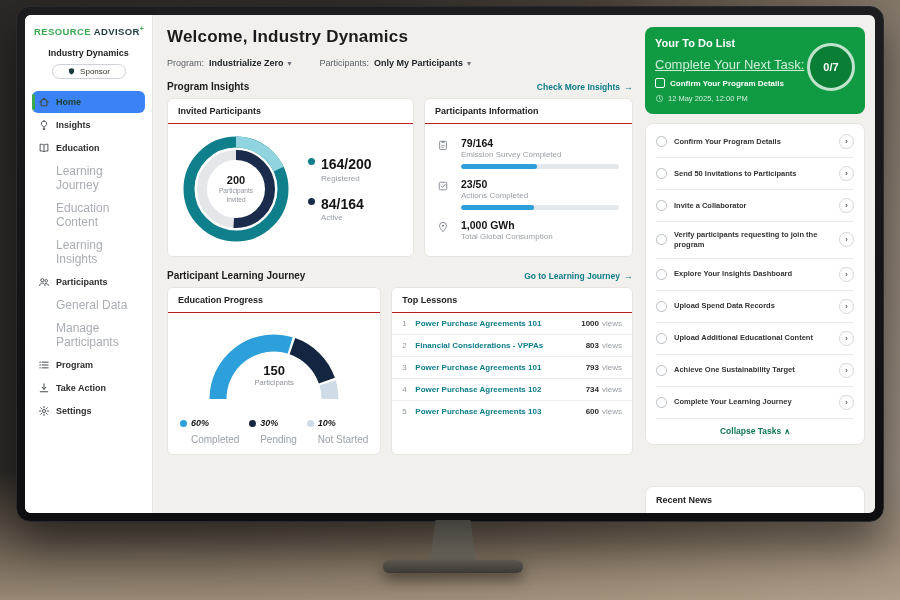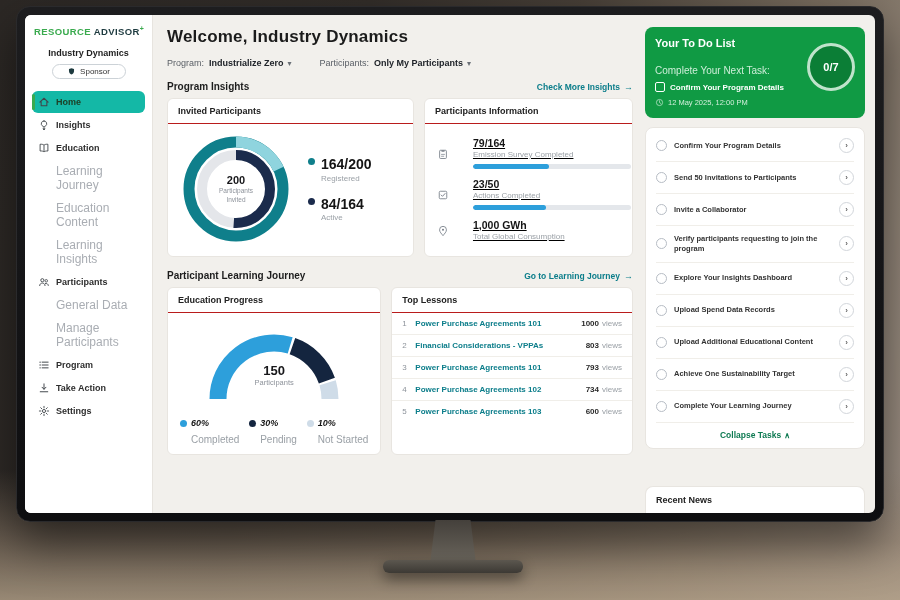--- a/index.html
+++ b/index.html
@@ -34,21 +34,21 @@
   .logo-d sup{color:#3aaa4e;font-size:7px;}
   .org{text-align:center;font-size:9px;font-weight:bold;color:#222;margin-top:11px;}
   .sponsor{margin:6px auto 12px;width:60px;border:1px solid #ccd2d7;border-radius:10px;
       padding:2px 6px;display:flex;align-items:center;justify-content:center;gap:4px;
       font-size:8px;color:#333;background:#fff;}
   .sponsor-icon{width:9px;height:9px;display:inline-flex;}
   .sponsor-icon svg{width:100%;height:100%;}
   .nav-item{display:flex;align-items:center;gap:6px;padding:5px 6px;font-size:9px;
       font-weight:bold;color:#2e2e2e;border-radius:6px;margin:1px 0;position:relative;}
   .nav-item.sub{padding:4px 6px 4px 24px;font-weight:normal;color:#a9adb3;font-size:12px;}
-  .nav-item.active{background:#14b8a6;color:#1d4026;}
+  .nav-item.active{background:#3b82f6;color:#1d4026;}
   .nav-item.active::before{content:"";position:absolute;left:0;top:3px;bottom:3px;width:3px;
       border-radius:2px;background:#3aaa4e;}
   .nav-icon{width:12px;height:12px;display:inline-flex;color:#40454a;flex-shrink:0;}
   .nav-icon svg{width:100%;height:100%;}
 
   
   .main{flex:1;min-width:0;padding:12px 10px 0 14px;box-sizing:border-box;}
   .welcome{margin:0;font-size:17px;font-weight:bold;color:#1b1b1b;letter-spacing:.2px;}
   .filters{display:flex;gap:28px;margin-top:11px;font-size:9px;color:#5a5f66;align-items:center;}
   .filter{display:flex;align-items:center;cursor:pointer;}
@@ -72,21 +72,21 @@
   .donut-center{position:absolute;inset:0;display:flex;flex-direction:column;align-items:center;justify-content:center;text-align:center;}
   .donut-val{font-size:11px;font-weight:bold;color:#17171a;}
   .donut-lab{font-size:6.5px;color:#8e939b;width:46px;line-height:1.25;margin-top:1px;}
   .legend-col{display:flex;flex-direction:column;gap:13px;}
   .legend-item{display:flex;align-items:flex-start;gap:6px;}
   .dot{width:7px;height:7px;border-radius:50%;margin-top:2px;flex-shrink:0;}
   .legend-value{font-size:14px;font-weight:bold;color:#141414;line-height:1.2;}
   .legend-label{font-size:8px;color:#9aa0a6;margin-top:1px;}
 
   .info-body{padding:6px 12px 4px 12px;}
-  .stat{display:flex;gap:24px;margin:7px 0 9px 0;align-items:center;text-decoration:underline;}
+  .stat{display:flex;gap:12px;margin:7px 0 9px 0;align-items:flex-start;}
   .stat-icon{width:12px;height:12px;color:#7c838c;margin-top:2px;flex-shrink:0;display:inline-flex;}
   .stat-icon svg{width:100%;height:100%;}
   .stat-value{font-size:10.5px;font-weight:bold;color:#141414;}
   .stat-label{font-size:8px;color:#9aa0a6;margin-top:1px;}
   .pbar{width:158px;height:5px;background:#e4e7eb;border-radius:3px;margin-top:5px;overflow:hidden;}
   .pfill{height:100%;border-radius:3px;background:#2d9fdb;}
 
   .gauge-wrap{position:relative;width:150px;height:90px;margin:6px auto 0 auto;}
   .gauge-center{position:absolute;left:0;right:0;top:44px;text-align:center;}
   .gauge-val{font-size:13px;font-weight:bold;color:#17171a;}
@@ -101,21 +101,21 @@
   .lesson-rank{color:#8d939b;width:13px;flex-shrink:0;}
   .lesson-title{color:#0b7d8a;font-weight:bold;flex:1;cursor:pointer;padding-right:6px;}
   .lesson-views{color:#2b2b2b;font-weight:bold;}
   .lesson-views-label{color:#9aa0a6;margin-left:3px;font-weight:normal;}
 
   
   .rightpanel{width:232px;flex-shrink:0;padding:12px 10px 0 2px;box-sizing:border-box;
       display:flex;flex-direction:column;gap:9px;justify-content:space-between;}
   .todo-head{background:#109a44;border-radius:8px;padding:10px 10px 11px 10px;color:#fff;position:relative;}
   .todo-title{font-size:11px;font-weight:bold;}
-  .todo-sub{font-size:10px;color:#cdeed8;margin-top:16px;}
+  .todo-sub{font-size:13px;color:#cdeed8;margin-top:8px;text-decoration:underline;}
   .todo-next{display:flex;align-items:center;gap:5px;margin-top:6px;font-size:8px;font-weight:bold;padding-right:52px;}
   .todo-check{width:8px;height:8px;border:1.3px solid #fff;border-radius:2px;flex-shrink:0;}
   .todo-due{display:flex;align-items:center;gap:4px;margin-top:6px;font-size:7.5px;color:#d2efdb;}
   .clock{width:9px;height:9px;display:inline-flex;color:#d2efdb;}
   .clock svg{width:100%;height:100%;}
   .todo-progress{position:absolute;right:10px;top:16px;width:42px;height:42px;border-radius:50%;
       background:#0b7e36;border:3px solid #bfe3cb;display:flex;align-items:center;justify-content:center;
       font-size:11px;font-weight:bold;color:#fff;}
   .tasks-card{background:#fff;border:1px solid #e8e5e0;border-radius:8px;padding:2px 10px 0 10px;}
   .task{display:flex;align-items:center;gap:7px;padding:8px 0;border-bottom:1px solid #f0eee9;

